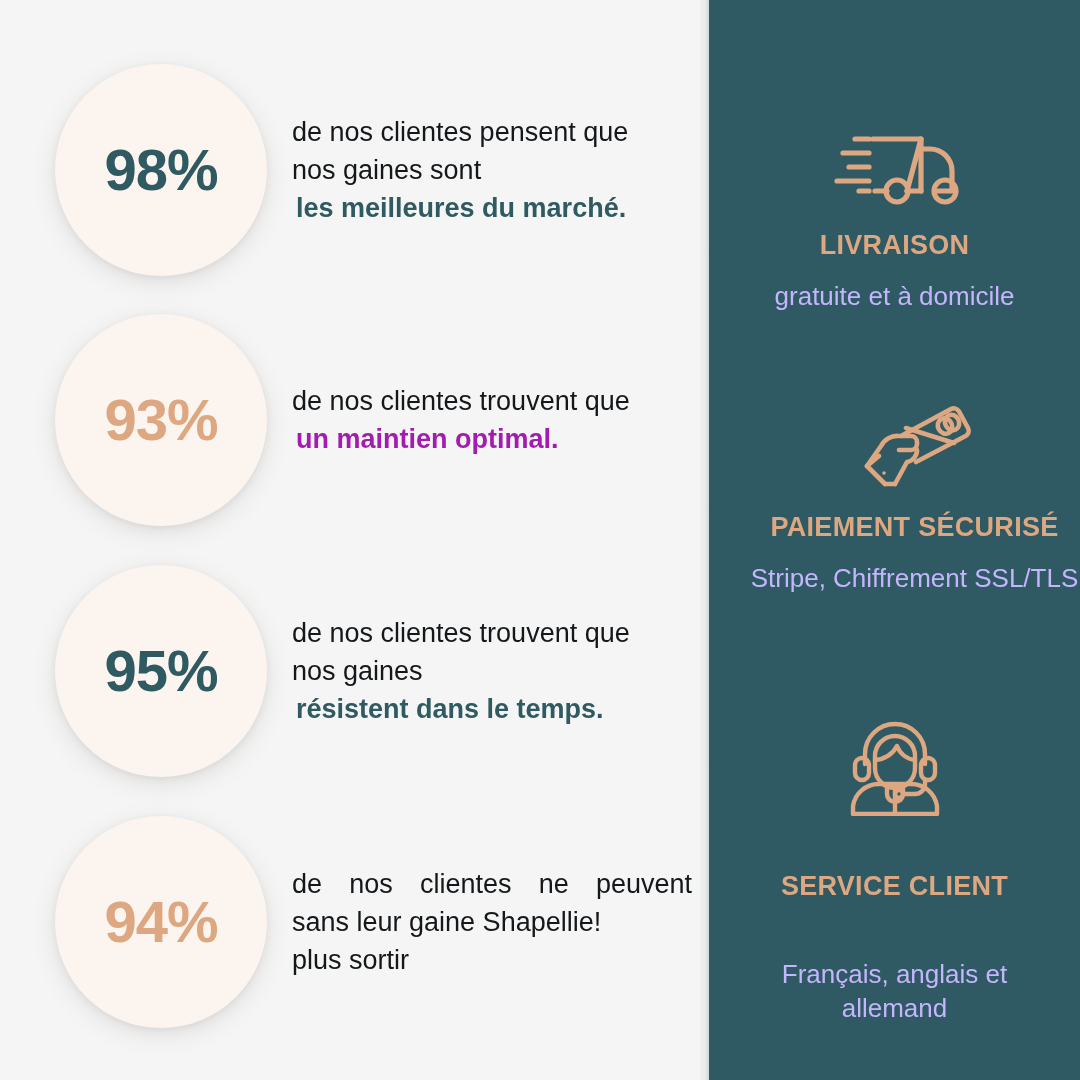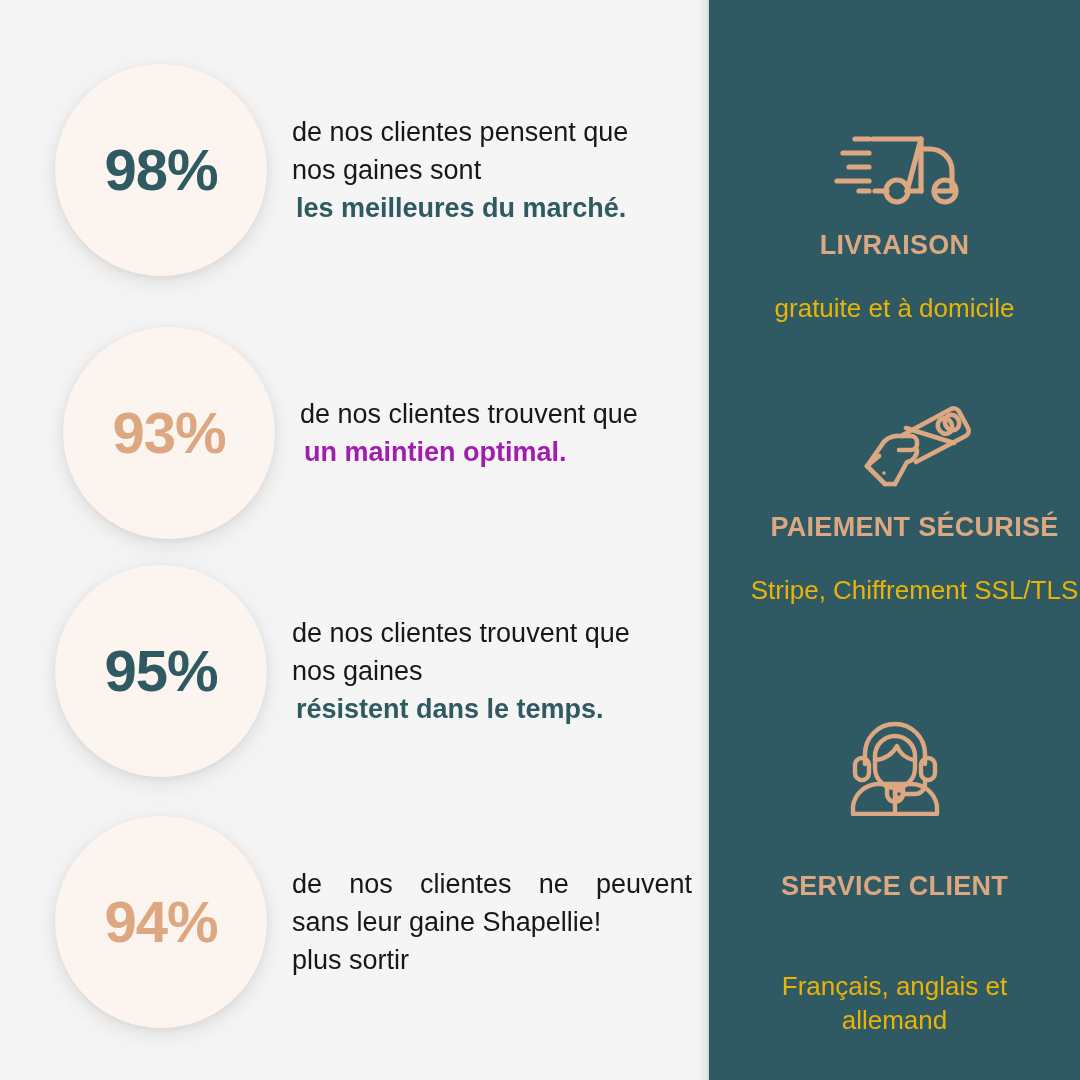--- a/index.html
+++ b/index.html
@@ -40,21 +40,21 @@
 
   .stat-row {
     position: absolute;
     left: 0;
     width: 700px;
     height: 230px;
     display: flex;
     align-items: center;
   }
   .stat-row.r1 { top: 55px; }
-  .stat-row.r2 { top: 318px; justify-content: flex-end; }
+  .stat-row.r2 { top: 305px; }
   .stat-row.r3 { top: 556px; }
   .stat-row.r4 { top: 807px; }
 
   .stat-circle {
     position: relative;
     flex: 0 0 auto;
     margin-left: 55px;
     width: 212px;
     height: 212px;
     border-radius: 50%;
@@ -126,24 +126,24 @@
     justify-content: center;
   }
   .feature-title {
     margin-top: 20px;
     font-size: 27px;
     font-weight: 700;
     color: #dda881;
     letter-spacing: 0.3px;
   }
   .feature-desc {
-    margin-top: 30px;
+    margin-top: 18px;
     font-size: 26px;
     line-height: 1.32;
-    color: #eab308;
+    color: #c4b5fd;
     width: 330px;
   }
 </style>
 </head>
 <body>
 
 <div class="infographic">
 
   <div class="stats-panel">
 

